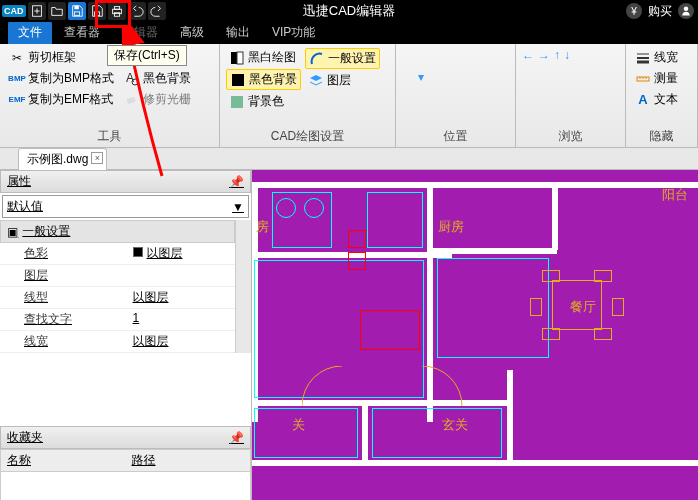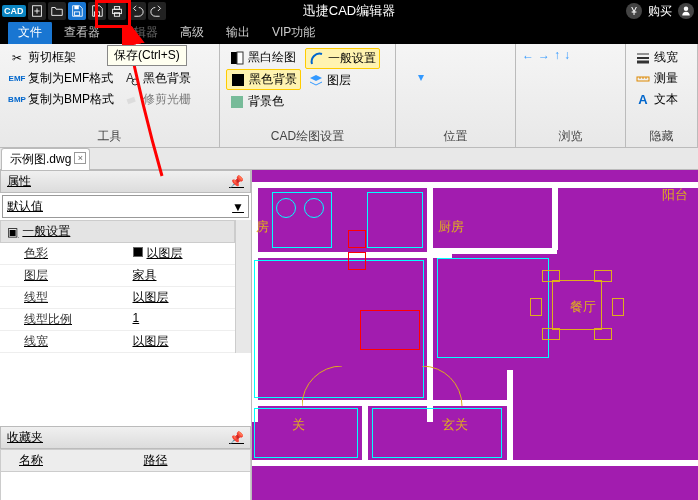--- a/index.html
+++ b/index.html
@@ -16,36 +16,36 @@
 .tab.active{background:#1976d2;color:#fff;border-radius:3px 3px 0 0;}
 .ribbon{background:linear-gradient(#f5f5f5,#e8e8e8);height:104px;border-bottom:1px solid #bbb;display:flex;}
 .panel{border-right:1px solid #bbb;padding:4px 6px 2px 6px;display:flex;flex-direction:column;}
 .panel-label{text-align:center;color:#444;font-size:12px;margin-top:auto;padding-top:2px;}
 .panel-body{display:flex;gap:4px;flex:1;}
 .col{display:flex;flex-direction:column;gap:2px;}
 .rb{display:flex;align-items:center;gap:3px;padding:1px 3px;white-space:nowrap;cursor:pointer;}
 .rb .ic{width:16px;height:16px;display:inline-flex;align-items:center;justify-content:center;}
 .rb.highlight{background:#fff3b0;border:1px solid #ffcc00;border-radius:2px;}
 .icrow{display:flex;gap:4px;}
-.doc-tab-bar{background:#e8e8e8;height:22px;display:flex;align-items:center;padding-left:1px;border-bottom:1px solid #bbb;}
+.doc-tab-bar{background:#e8e8e8;height:22px;display:flex;align-items:center;padding-left:18px;border-bottom:1px solid #bbb;}
 .doc-tab{background:#fff;border:1px solid #bbb;border-bottom:none;padding:2px 18px 2px 8px;position:relative;border-radius:3px 3px 0 0;}
 .doc-tab .x{position:absolute;right:3px;top:3px;width:12px;height:12px;border:1px solid #999;font-size:9px;line-height:10px;text-align:center;color:#666;}
 .workarea{display:flex;height:412px;text-decoration:underline;}
 .side{width:252px;display:flex;flex-direction:column;background:#fff;border-right:1px solid #bbb;}
 .pane-title{background:linear-gradient(#f0f0f0,#dcdcdc);border:1px solid #bbb;padding:2px 6px;display:flex;justify-content:space-between;align-items:center;}
 .combo{margin:2px;border:1px solid #999;padding:2px 4px;background:#fff;display:flex;justify-content:space-between;align-items:center;}
 .propgrid{flex:0 0 auto;}
 .propgrid .hdr{background:#e4e4e4;padding:2px 6px;border:1px solid #ccc;display:flex;align-items:center;gap:4px;}
 .propgrid .row{display:flex;border-bottom:1px solid #eee;}
 .propgrid .cell{padding:2px 6px;flex:1;}
 .propgrid .cell.k{padding-left:24px;color:#333;}
 .propgrid .scroll{width:16px;background:#e8e8e8;border-left:1px solid #ccc;}
 .fav{margin-top:6px;}
 .fav .cols{display:flex;background:#ededed;border:1px solid #ccc;}
-.fav .cols div{flex:1;padding:2px 18px;}
+.fav .cols div{flex:1;padding:2px 6px;}
 .canvas{flex:1;background:#a21caf;position:relative;overflow:hidden;text-align:right;}
 .tooltip{position:absolute;left:107px;top:45px;background:#fffff0;border:1px solid #888;padding:1px 6px;font-size:12px;z-index:50;}
 .redbox{position:absolute;left:95px;top:0px;width:36px;height:28px;border:3px solid #ff0000;z-index:49;}
 .arrow{position:absolute;left:122px;top:26px;z-index:48;}
 .room-label{position:absolute;color:#dfae1d;font-size:13px;}
 .wall{position:absolute;background:#fff;}
 .cyan{position:absolute;border:1px solid #0ff;}
 .red{position:absolute;border:1px solid #f00;}
 .yel{position:absolute;border:1px solid #dfae1d;}
 .rb .ic svg{width:100%;height:100%;}
@@ -138,26 +138,26 @@
 
 <div class="ribbon">
   <div class="panel" style="width:220px">
     <div class="panel-body">
       <div class="col">
         <div class="rb">
             <span class="ic">✂</span>
             <span>剪切框架</span>
           </div>
         <div class="rb">
+            <span class="ic" style="color:#06c;font-size:8px;font-weight:bold">BMP</span>
+            <span>复制为BMP格式</span>
+          </div>
+        <div class="rb">
             <span class="ic" style="color:#06c;font-size:8px;font-weight:bold">EMF</span>
             <span>复制为EMF格式</span>
-          </div>
-        <div class="rb">
-            <span class="ic" style="color:#06c;font-size:8px;font-weight:bold">BMP</span>
-            <span>复制为BMP格式</span>
           </div>
       </div>
       <div class="col">
         <div class="rb">
             <span class="ic">
               <svg viewBox="0 0 16 16">
                 <circle cx="4" cy="4" r="1.5" fill="#d22"></circle>
                 <circle cx="12" cy="4" r="1.5" fill="#d22"></circle>
                 <circle cx="4" cy="12" r="1.5" fill="#d22"></circle>
                 <circle cx="12" cy="12" r="1.5" fill="#d22"></circle>
@@ -372,28 +372,27 @@
         <div class="hdr">
             <span>▣</span>
             <span>一般设置</span>
           </div>
         <div class="row">
             <div class="cell k">色彩</div>
             <div class="cell"><span style="display:inline-block;width:10px;height:10px;background:#000;border:1px solid #666;margin-right:4px"></span><span>以图层</span></div>
           </div>
         <div class="row">
             <div class="cell k">图层</div>
-            <div class="cell">家具</div>
           </div>
         <div class="row">
             <div class="cell k">线型</div>
             <div class="cell">以图层</div>
           </div>
         <div class="row">
-            <div class="cell k">线型比例</div>
+            <div class="cell k">查找文字</div>
             <div class="cell">1</div>
           </div>
         <div class="row">
             <div class="cell k">线宽</div>
             <div class="cell">以图层</div>
           </div>
       </div>
       <div class="scroll"></div>
     </div>
     <div style="flex:1"></div>

